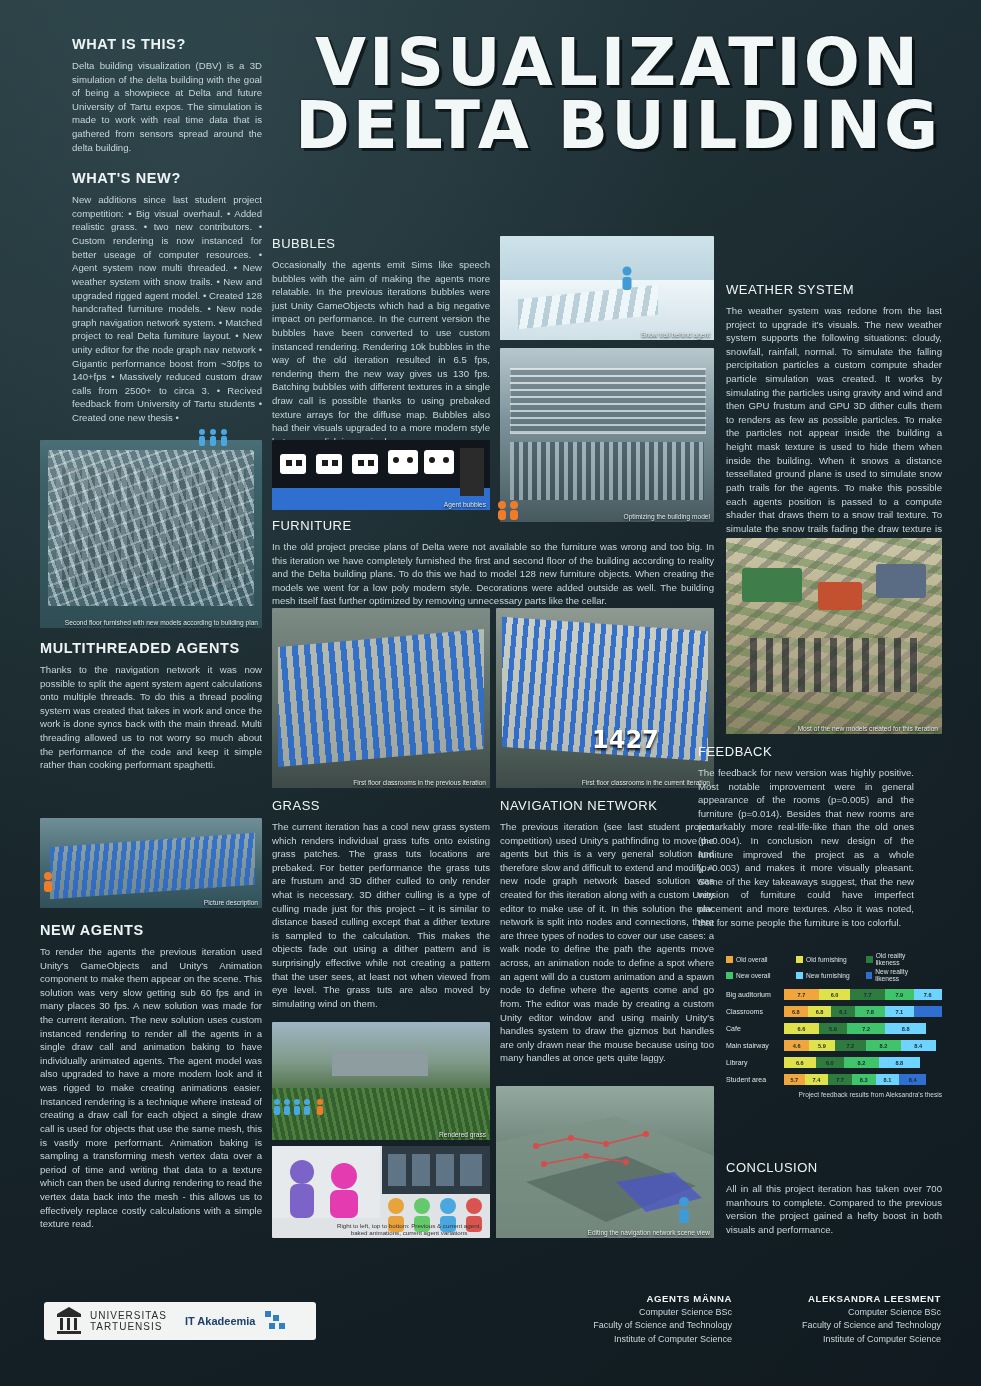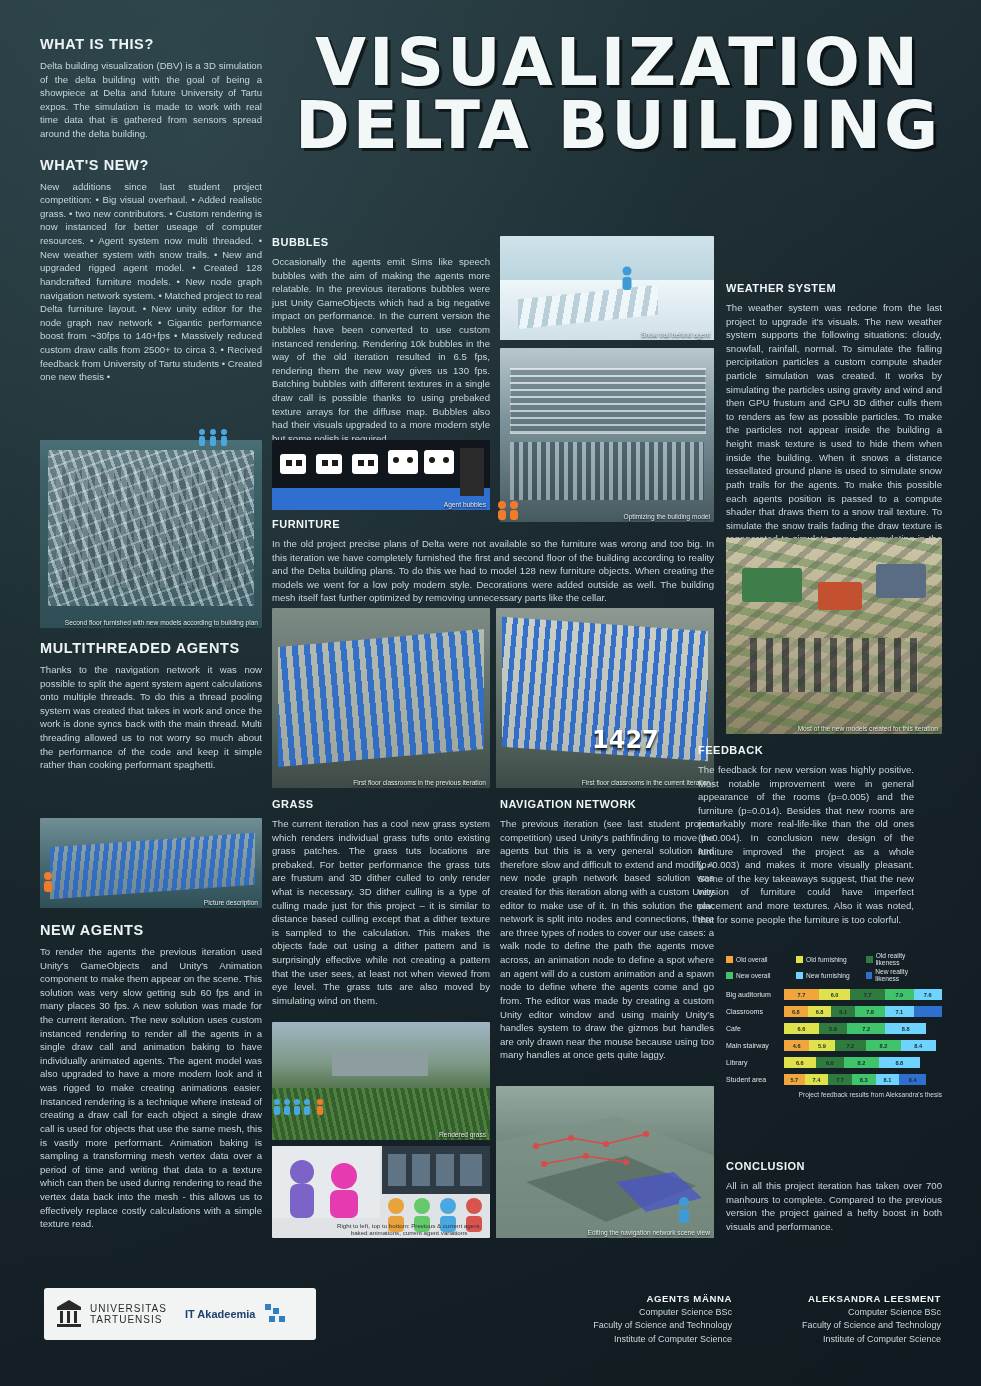--- a/index.html
+++ b/index.html
@@ -38,46 +38,46 @@
   .t2{font-size:66px;margin-top:10px;}
   
   .col-left{position:absolute;left:40px;top:36px;width:222px;}
   h2.sec{
     font-size:14.5px;font-weight:bold;letter-spacing:.6px;
     color:#eef4f5;margin:0 0 7px 0;text-transform:uppercase;
   }
   p.body{
     font-size:9.6px;line-height:1.42;text-align:justify;color:#c9d6da;margin:0 0 10px 0;
   }
-  .blk{margin-bottom:16px;}
+  .blk{margin-bottom:16px;margin-left:32px;}
   .cap{
     position:absolute;right:4px;bottom:2px;font-size:6.6px;color:#e6eef0;
     text-shadow:0 1px 2px #000;
   }
   .cap.left{left:4px;right:auto;}
   
   .col{position:absolute;}
   .colB{left:272px;top:236px;width:218px;}
   .colD{left:726px;top:252px;width:216px;margin-top:30px;}
   h3.sub{
-    font-size:11px;font-weight:bold;letter-spacing:.5px;
+    font-size:13px;font-weight:normal;letter-spacing:.5px;
     color:#f0f5f6;margin:0 0 7px 0;text-transform:uppercase;
   }
   
   .chart{position:absolute;left:726px;top:952px;width:216px;}
   .legend{display:flex;flex-wrap:wrap;gap:2px 8px;margin-bottom:7px;}
   .lg{display:flex;align-items:center;font-size:6.6px;color:#d7e2e5;width:62px;}
   .sw{width:7px;height:7px;margin-right:3px;display:inline-block;}
   .row{display:flex;align-items:center;margin-bottom:6px;}
   .rlab{width:58px;font-size:7px;color:#dbe5e8;text-align:left;}
   .bars{flex:1;display:flex;height:11px;}
   .bseg{height:11px;display:flex;align-items:center;justify-content:center;font-size:5.6px;color:#1a2a2f;font-weight:bold;}
   .chart-cap{font-size:6.6px;color:#cfdadd;text-align:right;margin-top:3px;}
   .logo-box{
-    position:absolute;left:44px;bottom:46px;width:272px;height:52px;background:#f2f4f4;border-radius:3px;
+    position:absolute;left:44px;bottom:46px;width:272px;height:38px;background:#f2f4f4;border-radius:3px;
     display:flex;align-items:center;padding:12px 12px;box-sizing:border-box;
   }
   .uni{color:#2a2a2a;font-size:10px;letter-spacing:1px;line-height:1.15;}
   .ita{color:#1d3f6e;font-size:11px;font-weight:bold;margin-left:18px;}
   .authors{position:absolute;right:40px;bottom:40px;display:flex;gap:70px;text-align:right;}
   .auth b{font-size:9.6px;letter-spacing:.6px;color:#f0f5f6;}
   .auth div{font-size:9px;color:#ccd8db;line-height:1.5;}
   
   .ppl{position:absolute;}
   

